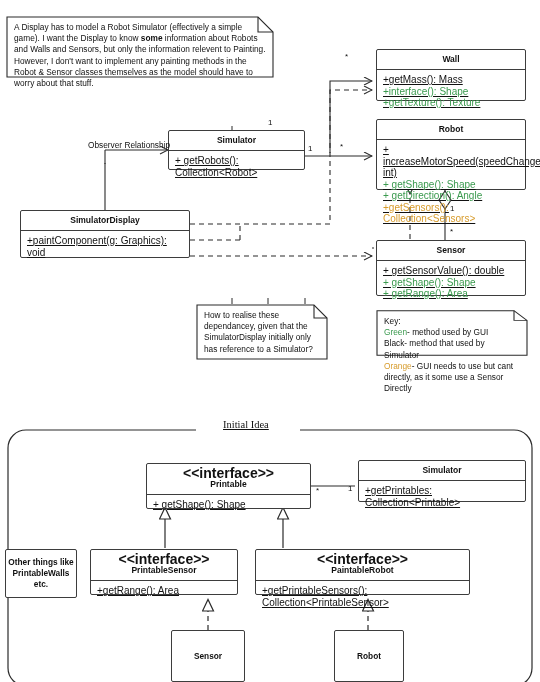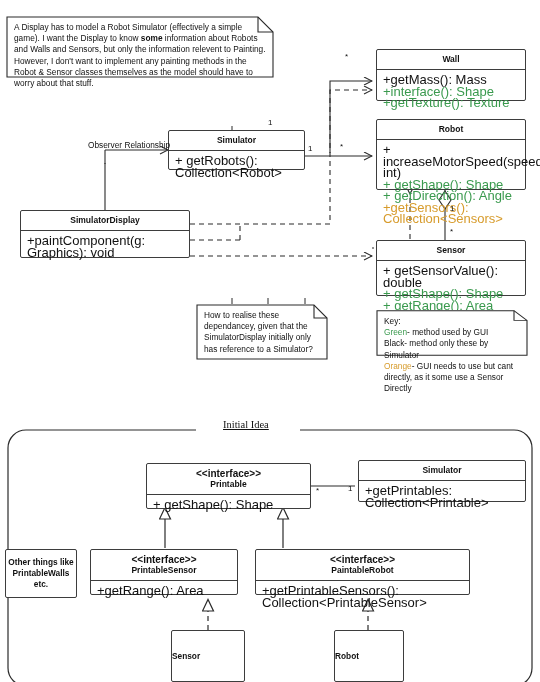--- a/index.html
+++ b/index.html
@@ -42,27 +42,28 @@
     font-size: 8.5px;
     line-height: 11px;
     padding: 4px 2px 4px 2px;
     border-bottom: 1.2px solid #3d3d3d;
     color: #111;
     white-space: nowrap;
   }
   .uml-head .stereo {
     display: block;
     font-weight: bold;
+    font-size: 14px;
+  }
+  .uml-body {
+    box-sizing: border-box;
+    padding: 4px 5px 4px 6px;
     font-size: 10px;
-  }
-  .uml-body {
-    box-sizing: border-box;
-    padding: 4px 5px 4px 6px;
-    font-size: 13px;
     line-height: 11.5px;
+    text-decoration: underline;
   }
   .m-black { color: #111111; }
   .m-green { color: #3a9a4e; }
   .m-orange { color: #d79b2b; }
   .note {
     position: absolute;
     box-sizing: border-box;
     background: #ffffff;
     font-size: 8.3px;
     line-height: 11.2px;
@@ -87,20 +88,21 @@
     z-index: 2;
   }
   .plain-box {
     position: absolute;
     box-sizing: border-box;
     border: 1.2px solid #3d3d3d;
     background: #fff;
     border-radius: 2px;
     display: flex;
     align-items: center;
+    justify-content: center;
     text-align: center;
     font-size: 8.3px;
     line-height: 11px;
     font-weight: bold;
     z-index: 5;
   }
   .lbl {
     position: absolute;
     font-size: 8.3px;
     color: #111;
@@ -264,21 +266,21 @@
       <path d="M1,1 L138,1 L151,14 L151,61 L1,61 z" fill="#ffffff" stroke="#2b2b2b" stroke-width="1.1"></path>
       <path d="M138,1 L138,14 L151,14" fill="none" stroke="#2b2b2b" stroke-width="1.1"></path>
     </svg>
     <div class="note-inner">
       <div class="note-text">
         <div>Key:</div>
         <div>
           <span class="kw-green">Green</span><span>- method used by GUI</span>
         </div>
         <div>
-          <span>Black</span><span>- method only these by Simulator</span>
+          <span>Black</span><span>- method that used by Simulator</span>
         </div>
         <div>
           <span class="kw-orange">Orange</span><span>- GUI needs to use but cant directly, as it some use a Sensor Directly</span>
         </div>
       </div>
     </div>
   </div>
 
   <div class="group-title" style="left:216px; top:411px;">Initial Idea</div>
 

